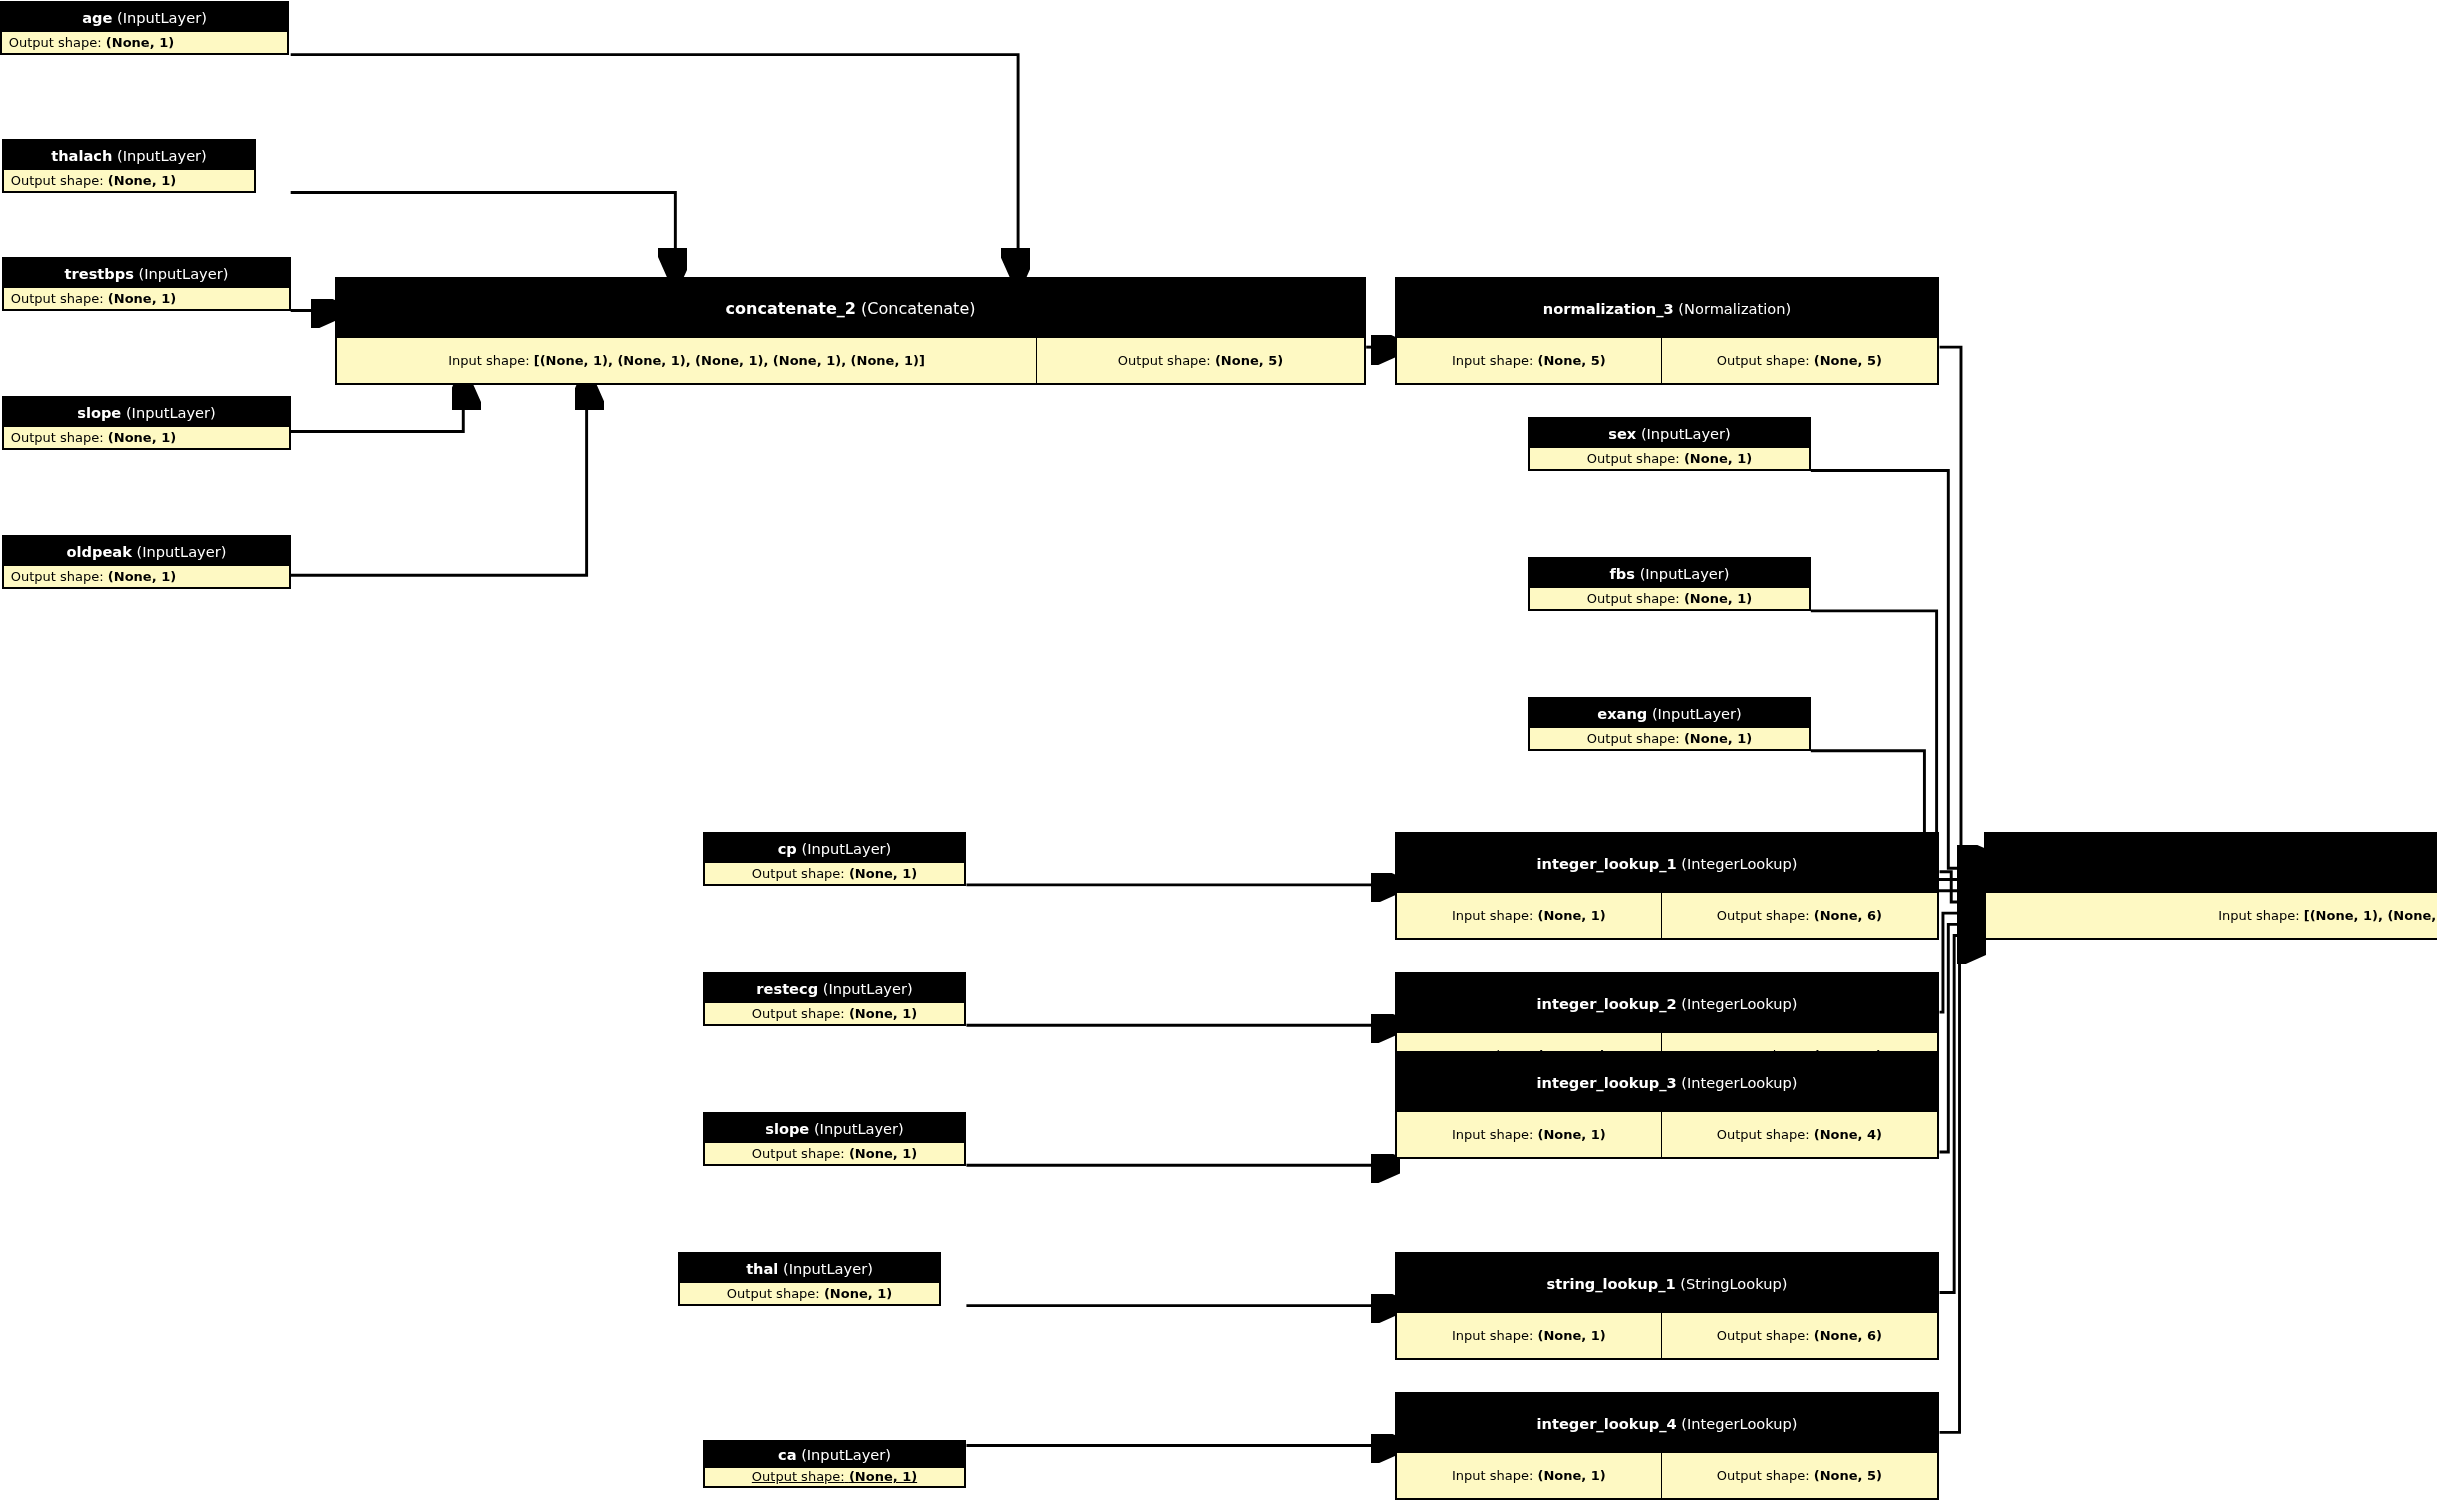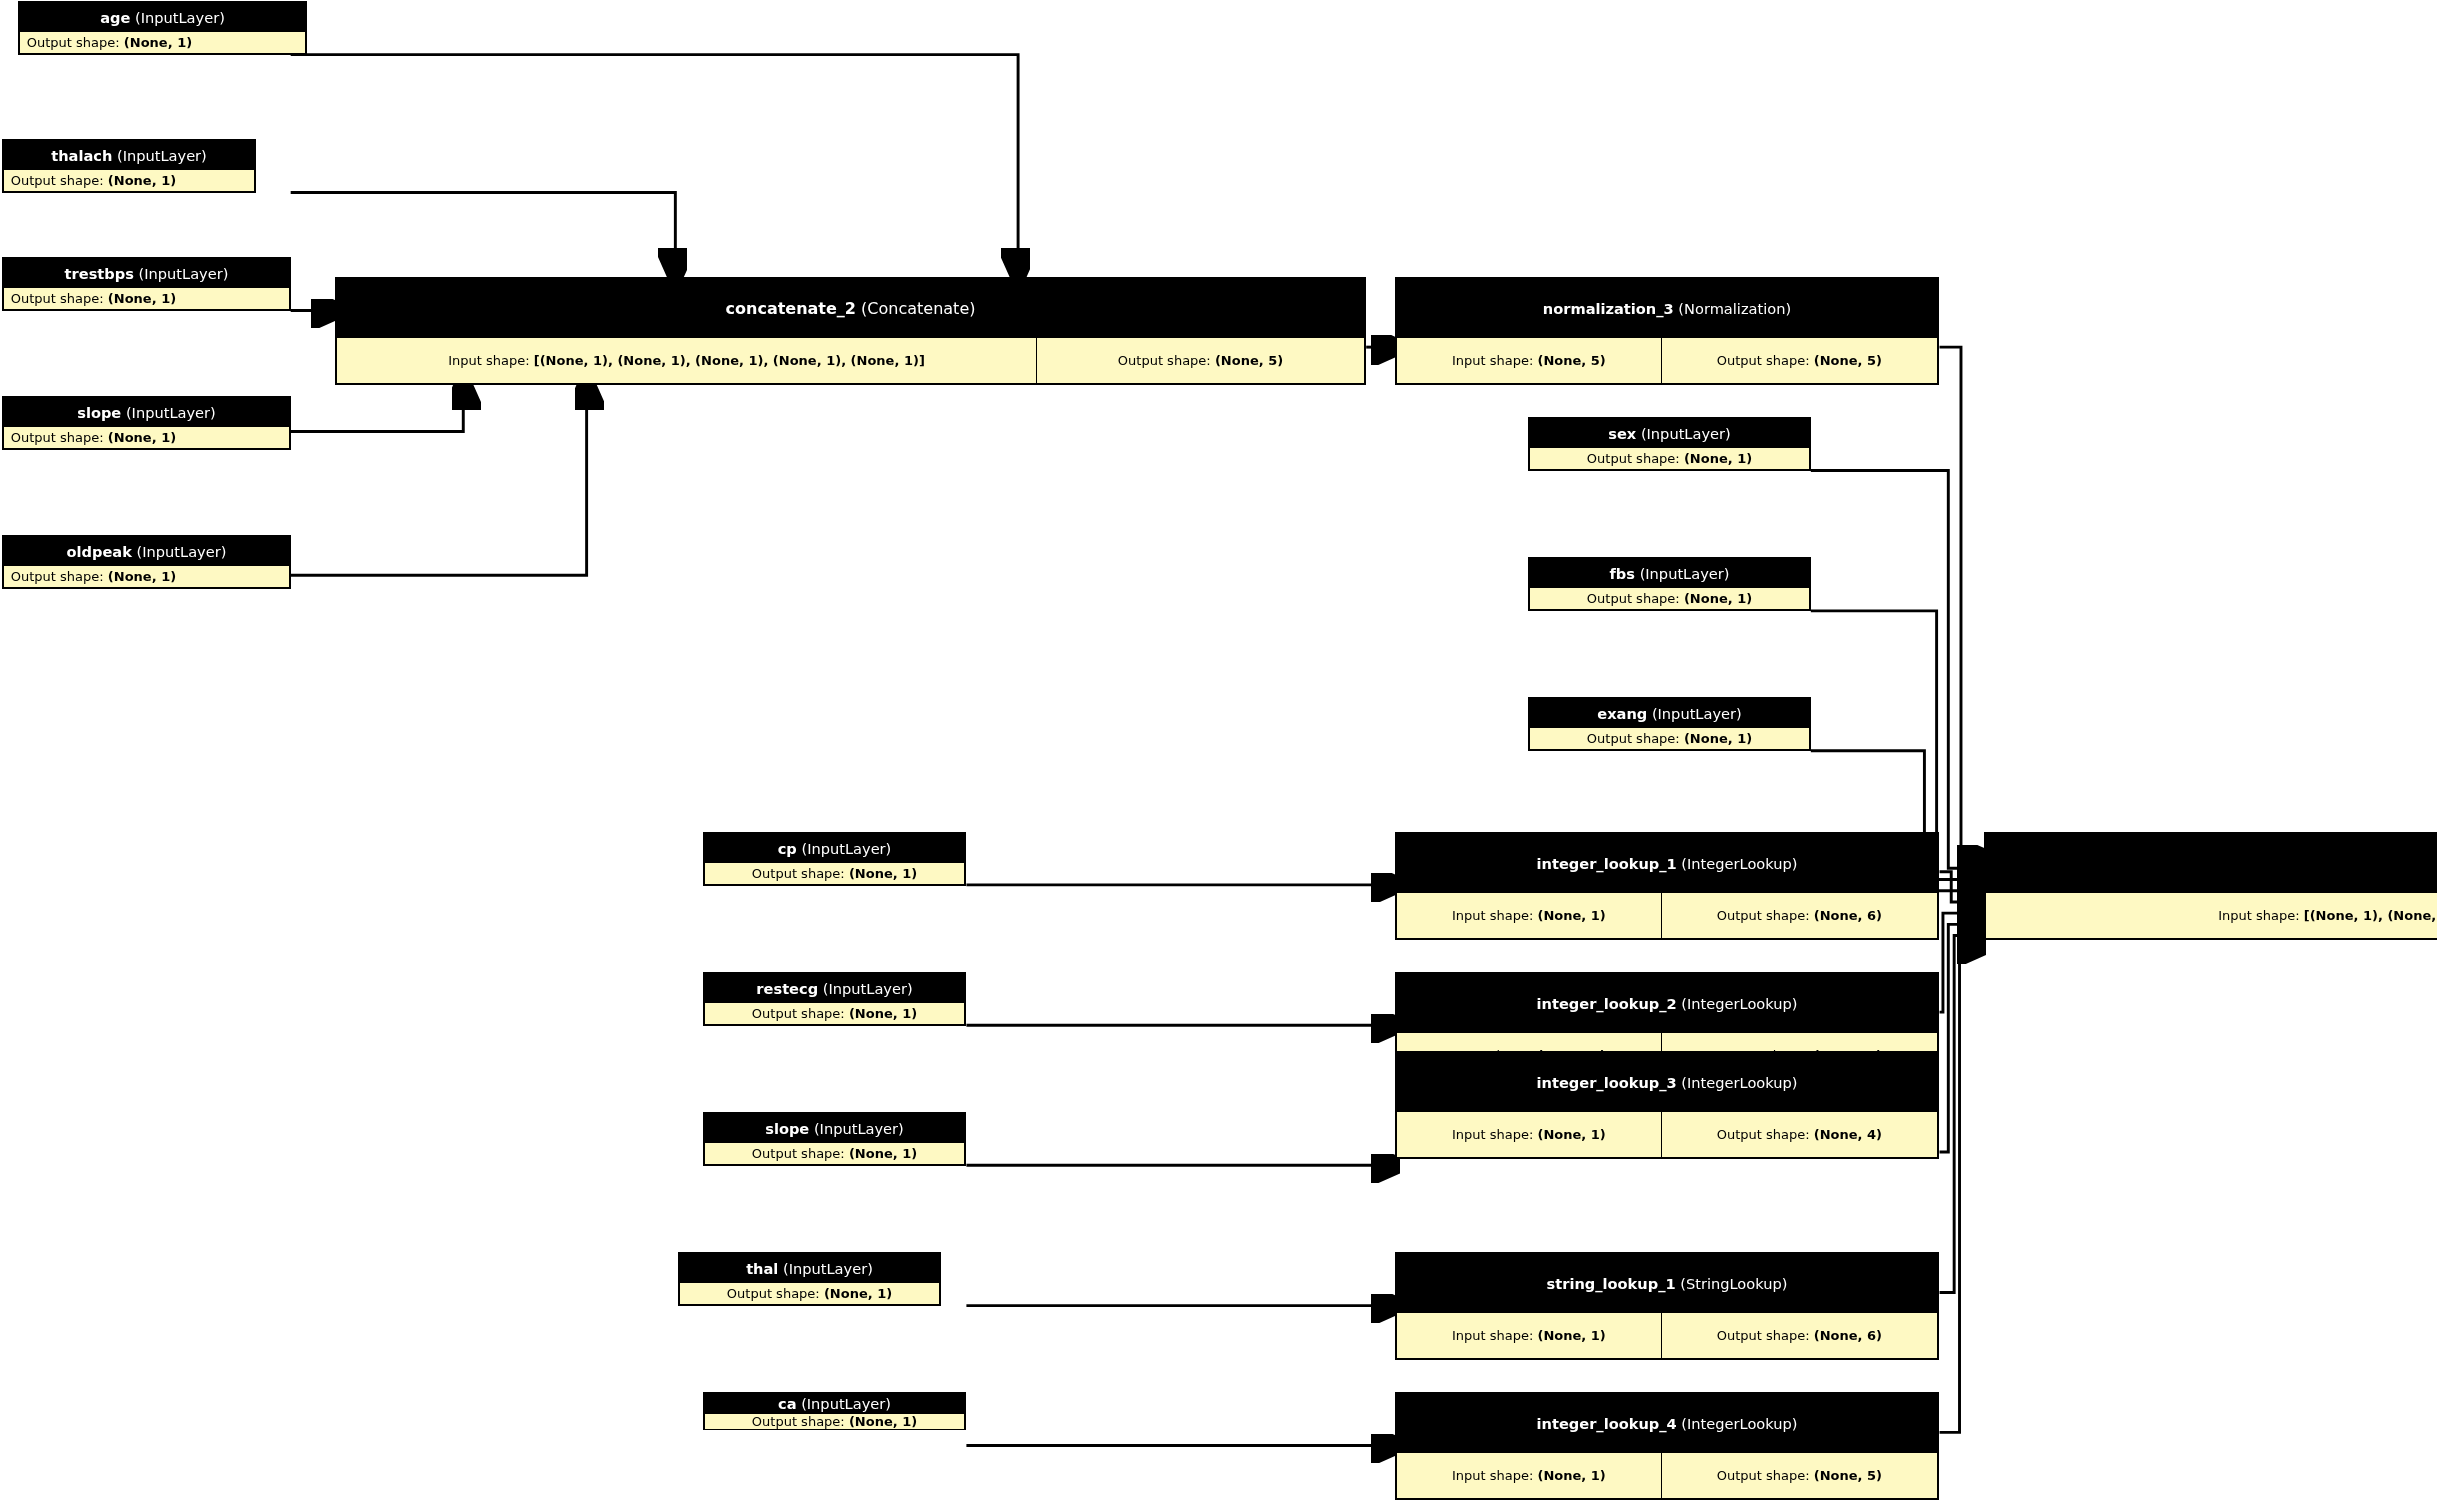--- a/index.html
+++ b/index.html
@@ -74,21 +74,21 @@
 
     <path d="M1982,2965 L2862,2965" marker-end="url(#ah)"></path>
 
     <path d="M3978,1788 L4002,1788 L4002,1850 L4064,1850" marker-end="url(#ah)"></path>
     <path d="M3978,2076 L3985,2076 L3985,1873 L4064,1873" marker-end="url(#ah)"></path>
     <path d="M3978,2363 L3996,2363 L3996,1896 L4064,1896" marker-end="url(#ah)"></path>
     <path d="M3978,2651 L4008,2651 L4008,1919 L4064,1919" marker-end="url(#ah)"></path>
     <path d="M3978,2938 L4019,2938 L4019,1942 L4064,1942" marker-end="url(#ah)"></path>
   </svg>
 
-  <div class="node n-in" style="left:18px;top:1px;width:289px;height:54px;">
+  <div class="node n-in" style="left:0;top:1px;width:289px;height:54px;">
     <div class="title">
       <span class="nm">age</span>&nbsp;<span class="ty">(InputLayer)</span>
     </div>
     <div class="shapes">
       <div class="cell">
         <span class="lbl">Output shape:</span>&nbsp;<span class="val">(None, 1)</span>
       </div>
     </div>
   </div>
 
@@ -234,21 +234,21 @@
     <div class="title">
       <span class="nm">thal</span>&nbsp;<span class="ty">(InputLayer)</span>
     </div>
     <div class="shapes">
       <div class="cell" style="justify-content:center;">
         <span class="lbl">Output shape:</span>&nbsp;<span class="val">(None, 1)</span>
       </div>
     </div>
   </div>
 
-  <div class="node n-in" style="left:703px;top:1392px;width:263px;height:38px;">
+  <div class="node n-in" style="left:703px;top:1440px;width:263px;height:48px;text-decoration:underline;">
     <div class="title">
       <span class="nm">ca</span>&nbsp;<span class="ty">(InputLayer)</span>
     </div>
     <div class="shapes">
       <div class="cell" style="justify-content:center;">
         <span class="lbl">Output shape:</span>&nbsp;<span class="val">(None, 1)</span>
       </div>
     </div>
   </div>
 

